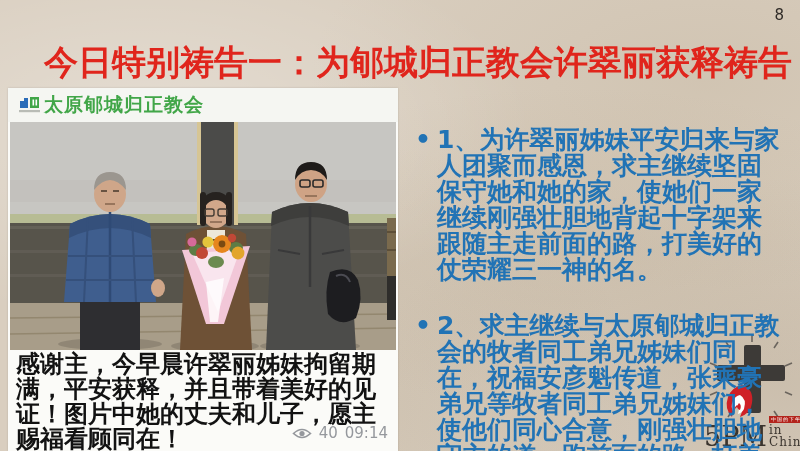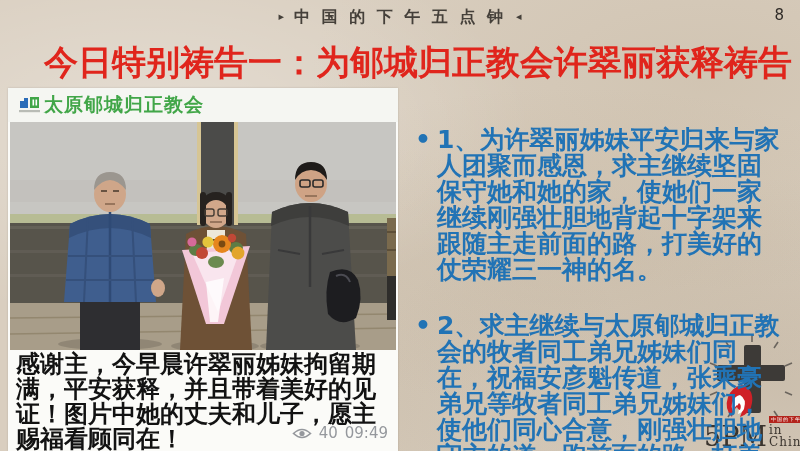--- a/index.html
+++ b/index.html
@@ -72,23 +72,20 @@
     background:#b3241c;color:#ffffff;font-size:5px;line-height:7px;
     padding:0 2px;letter-spacing:1px;white-space:nowrap;font-family:"DejaVu Sans",sans-serif;
   }
   .logo-region{font-size:12px;line-height:12px;letter-spacing:1px;}
 </style>
 </head>
 <body>
 
 <div class="slide">
 
-  <div class="top-banner">
-    <span class="arrow">▸</span><span>中 国 的 下 午 五 点 钟</span><span class="arrow">◂</span>
-  </div>
   <div class="page-number">8</div>
 
   <div class="slide-title">今日特别祷告一：为郇城归正教会许翠丽获释祷告</div>
 
   <div class="card">
     <div class="card-header">
       <span style="display:inline-flex;">
         <svg width="26" height="22" viewBox="0 0 26 22">
           <polygon points="2,14 2,7 6,7 6,4 10,4 10,14" fill="#2b6cb8"></polygon>
           <rect x="12" y="3" width="9" height="11" fill="#41a648"></rect>
@@ -195,21 +192,21 @@
     <div class="card-caption">
       <span>感谢主，今早晨许翠丽姊妹拘留期满，平安获释，并且带着美好的见证！图片中她的丈夫和儿子，愿主赐福看顾同在！</span>
       <span class="caption-meta">
         <span style="display:inline-flex;">
           <svg width="20" height="13" viewBox="0 0 20 13">
             <path d="M1.5 6.5 Q10 -1.5 18.5 6.5 Q10 14.5 1.5 6.5 Z" fill="none" stroke="#95989d" stroke-width="1.6"></path>
             <circle cx="10" cy="6.5" r="2.6" fill="#95989d"></circle>
           </svg>
         </span>
         <span>40</span>
-        <span>09:49</span>
+        <span>09:14</span>
       </span>
     </div>
   </div>
 
   <div class="logo5pm">
     <svg width="96" height="96" viewBox="0 0 96 96">
       <g stroke="#6b655e" stroke-width="1.6">
         <line x1="50" y1="2" x2="50" y2="9"></line>
         <line x1="24" y1="9" x2="28" y2="15"></line>
         <line x1="76" y1="9" x2="72" y2="15"></line>

